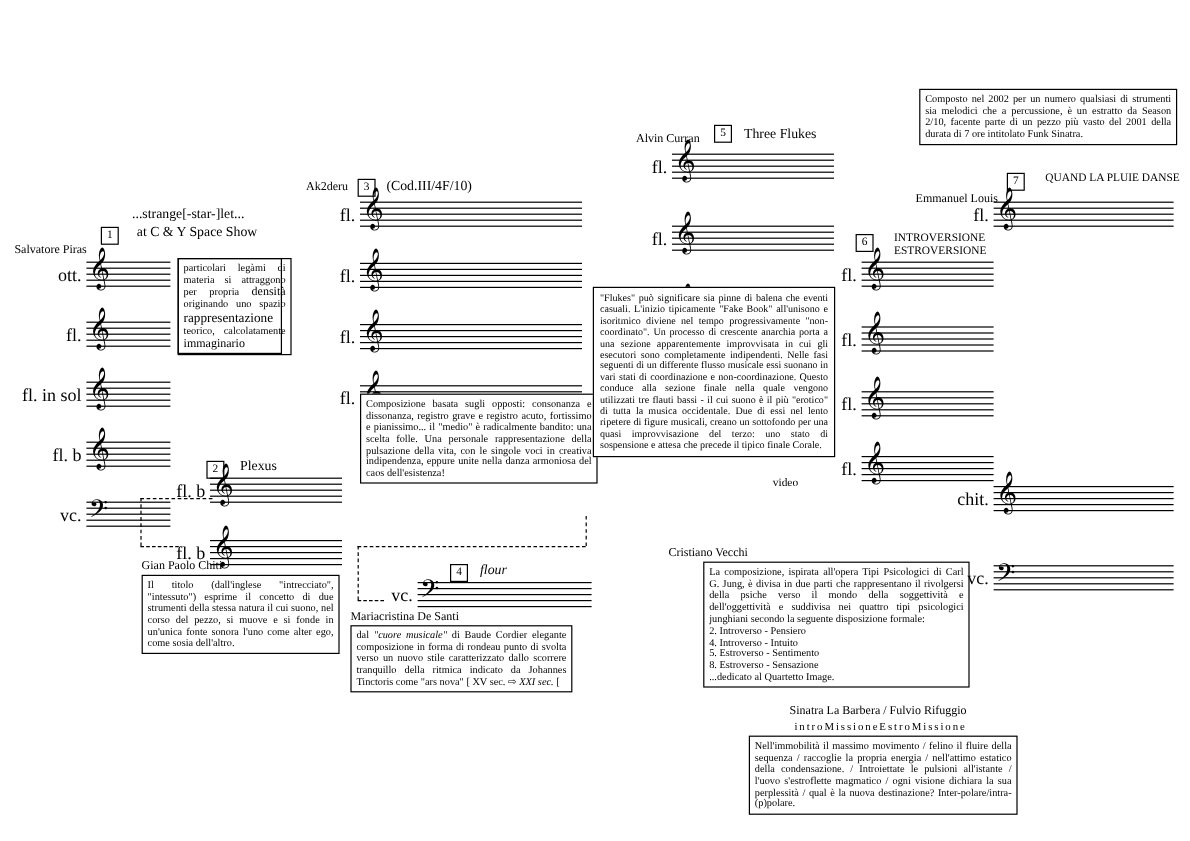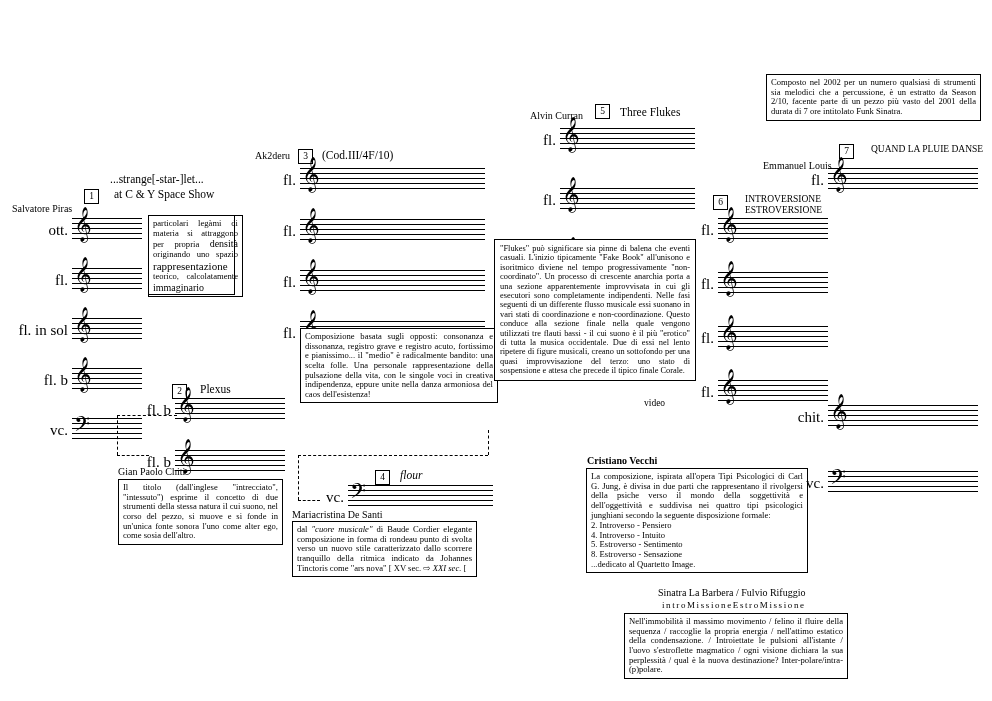--- a/index.html
+++ b/index.html
@@ -379,21 +379,21 @@
         <div></div>
         <div></div>
         <div></div>
         <div></div>
         <div></div>
       </div>
     <span class="clef">𝄞</span>
   </div>
 </div>
 
-<div class="piece-name" style="left:587px; top:455px;font-weight:bold;">Cristiano Vecchi</div>
+<div class="piece-name" style="left:557px; top:455px;">Cristiano Vecchi</div>
 <div class="tbox" style="left:586px; top:468px; width:212px;">
   <p>La composizione, ispirata all'opera Tipi Psicologici di Carl G. Jung, è divisa in due parti che rappresentano il rivolgersi della psiche verso il mondo della soggettività e dell'oggettività e suddivisa nei quattro tipi psicologici junghiani secondo la seguente disposizione formale:</p>
   <div style="display:flex; gap:6px; margin-top:1px;">
     <div style="flex:1;">
       <p>2.  Introverso - Pensiero</p>
       <p>4.  Introverso - Intuito</p>
       <p>5.  Estroverso - Sentimento</p>
       <p>8.  Estroverso - Sensazione</p>
     </div>
   </div>

